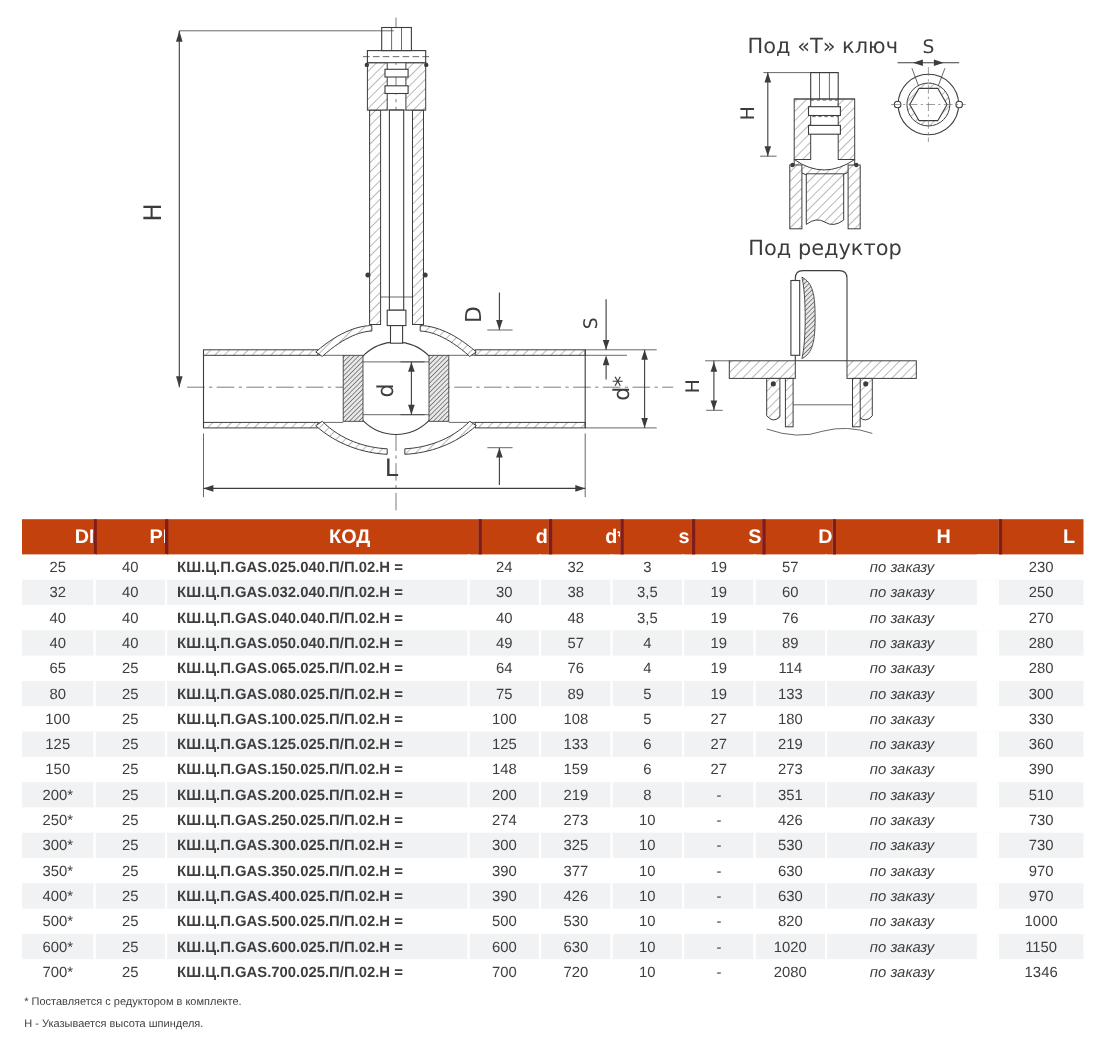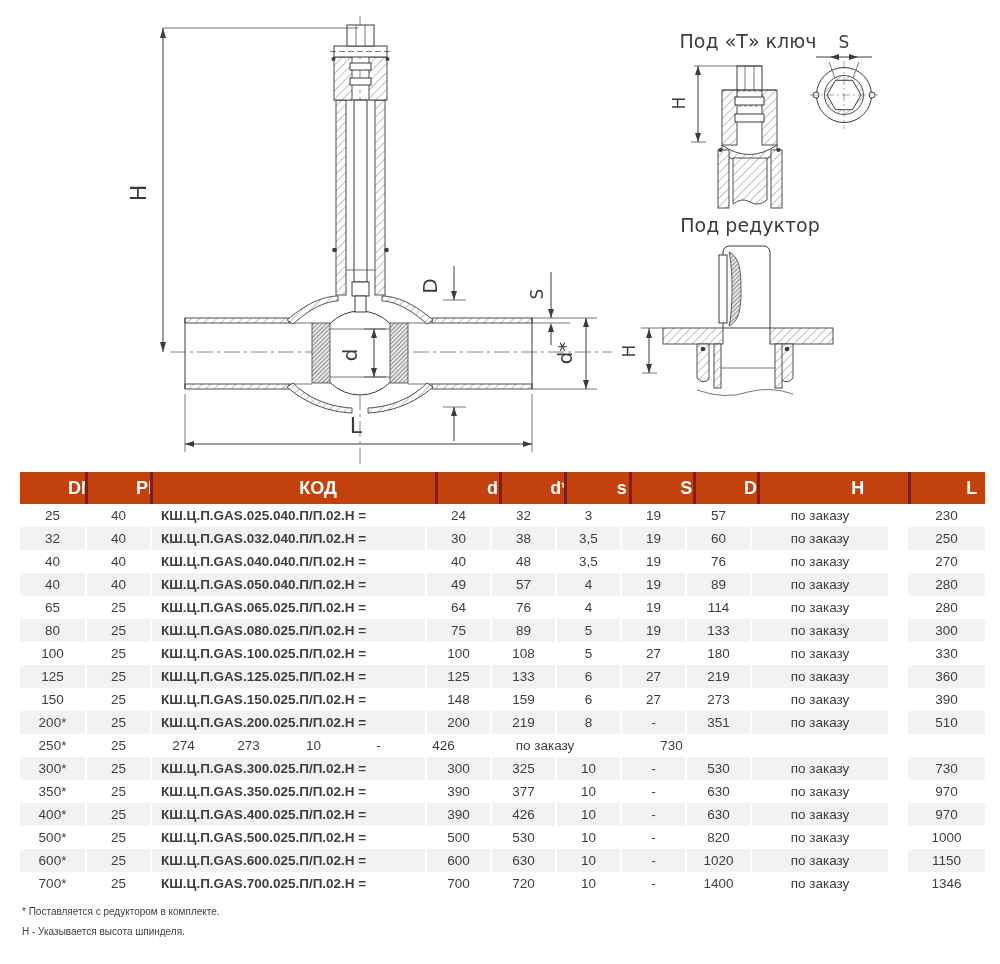--- a/index.html
+++ b/index.html
@@ -25,21 +25,21 @@
       text-align:center;box-sizing:border-box;padding-left:48px;}
   .th + .th{border-left:3px solid #7f1d1d;}
   .td{font-size:13.5px;height:23px;line-height:23px;text-align:center;box-sizing:border-box;}
   .tr .td + .td{border-left:2px solid #fff;}
   .tr.alt .td{background:#f1f2f3;}
   .c0,.c1,.c3,.c4,.c5,.c6,.c7{width:65px;}
   .c2{width:298px;}
   .c8{width:156px;}
   .c9{width:79px;}
   .td.c2{text-align:left;padding-left:9px;width:275px;font-weight:bold;}
-  .td.c8{border-right:18px solid #fff;}
+  .td.c8{border-right:18px solid #fff;font-style:italic;}
   .foot{position:absolute;left:22px;font-size:10px;color:#3e3e3e;}
 </style>
 </head>
 <body>
 
 <div class="page">
 
   <svg width="1000" height="470" viewBox="0 0 1000 470">
     <defs>
       <pattern id="h1" width="6" height="6" patternUnits="userSpaceOnUse" patternTransform="rotate(45)">
@@ -327,20 +327,21 @@
           <div class="td c4">219</div>
           <div class="td c5">8</div>
           <div class="td c6">-</div>
           <div class="td c7">351</div>
           <div class="td c8">по заказу</div>
           <div class="td c9">510</div>
         </div>
         <div class="tr">
           <div class="td c0">250*</div>
           <div class="td c1">25</div>
+          <div class="td c2">КШ.Ц.П.GAS.250.025.П/П.02.Н =</div>
           <div class="td c3">274</div>
           <div class="td c4">273</div>
           <div class="td c5">10</div>
           <div class="td c6">-</div>
           <div class="td c7">426</div>
           <div class="td c8">по заказу</div>
           <div class="td c9">730</div>
         </div>
         <div class="tr alt">
           <div class="td c0">300*</div>
@@ -403,21 +404,21 @@
           <div class="td c9">1150</div>
         </div>
         <div class="tr">
           <div class="td c0">700*</div>
           <div class="td c1">25</div>
           <div class="td c2">КШ.Ц.П.GAS.700.025.П/П.02.Н =</div>
           <div class="td c3">700</div>
           <div class="td c4">720</div>
           <div class="td c5">10</div>
           <div class="td c6">-</div>
-          <div class="td c7">1400</div>
+          <div class="td c7">2080</div>
           <div class="td c8">по заказу</div>
           <div class="td c9">1346</div>
         </div>
       </div>
   </div>
 
   <div class="foot" style="top:906px;">* Поставляется с редуктором в комплекте.</div>
   <div class="foot" style="top:926px;">Н - Указывается высота шпинделя.</div>
 
 </div>

